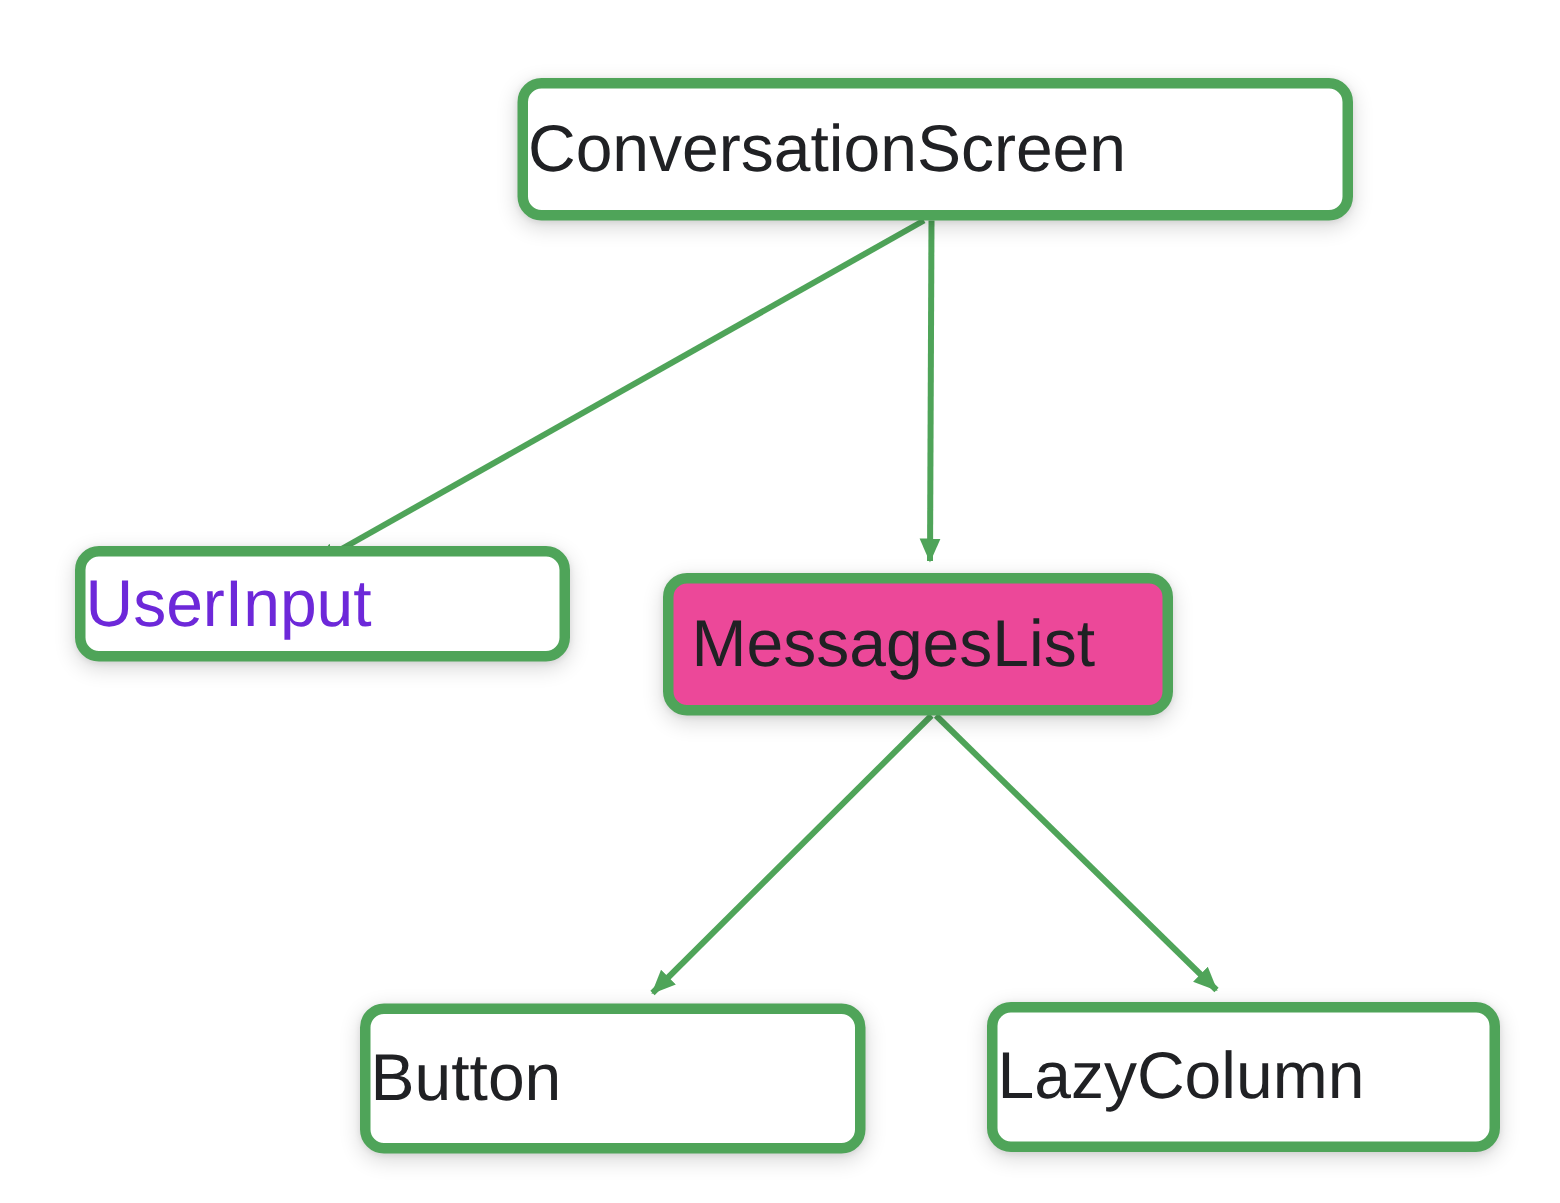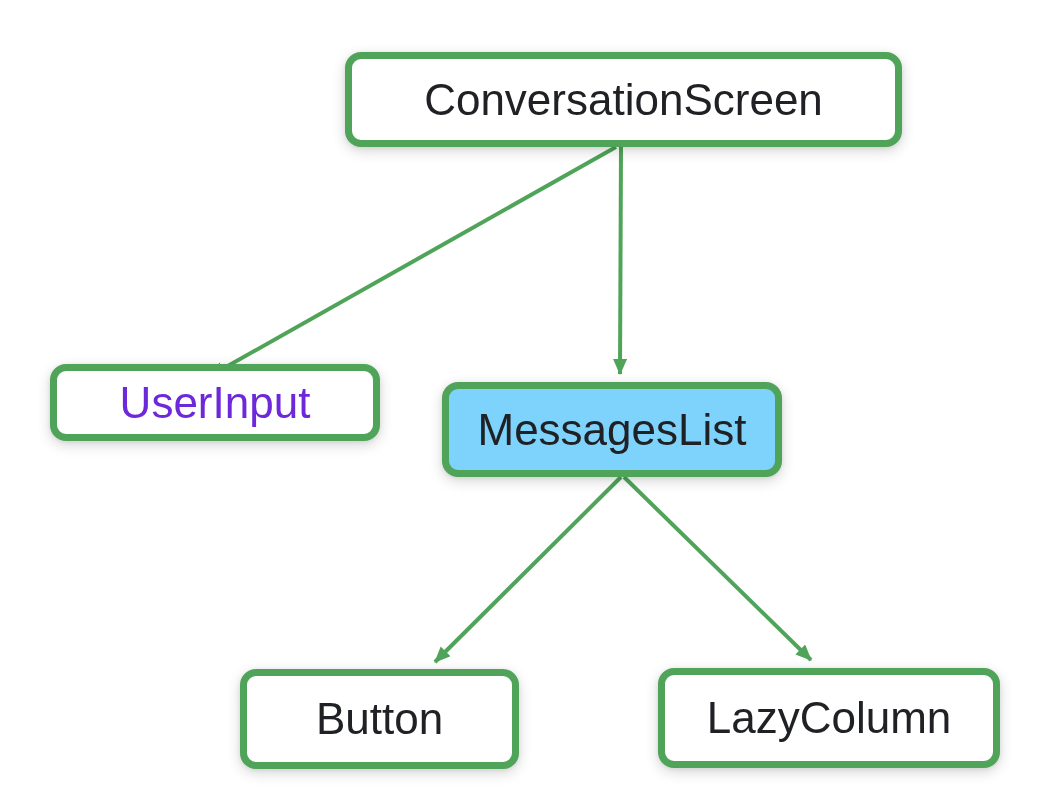--- a/index.html
+++ b/index.html
@@ -25,21 +25,21 @@
   }
   .node {
     position: absolute;
     box-sizing: border-box;
     background: #ffffff;
     border: 7px solid #4fa459;
     border-radius: 16px;
     box-shadow: 0 4px 14px rgba(0,0,0,0.16), 0 1px 4px rgba(0,0,0,0.08);
     display: flex;
     align-items: center;
-    justify-content: center;
+    justify-content: flex-start;
     font-size: 44px;
     font-weight: 500;
     letter-spacing: 0px;
     color: #202124;
     white-space: nowrap;
   }
 </style>
 </head>
 <body>
 
@@ -57,23 +57,23 @@
         <line x1="624" y1="477" x2="811" y2="660" stroke="#4FA459" stroke-width="4" marker-end="url(#arrowhead)"></line>
       </g>
   </svg>
   <div id="node-layer">
       <div class="node" style="left: 345px; top: 52px; width: 557px; height: 95px; border-color: rgb(79, 164, 89); color: rgb(32, 33, 36); background: rgb(255, 255, 255);">
         <span>ConversationScreen</span>
       </div>
       <div class="node" style="left: 50px; top: 364px; width: 330px; height: 77px; border-color: rgb(79, 164, 89); color: #6d28d9; background: rgb(255, 255, 255);">
         <span>UserInput</span>
       </div>
-      <div class="node" style="left: 442px; top: 382px; width: 340px; height: 95px; border-color: rgb(79, 164, 89); color: rgb(32, 33, 36); background: #7dd3fc;">
+      <div class="node" style="left: 442px; top: 382px; width: 340px; height: 95px; border-color: rgb(79, 164, 89); color: rgb(32, 33, 36); background: #ec4899; padding-left: 12px;">
         <span>MessagesList</span>
       </div>
-      <div class="node" style="left: 240px; top: 669px; width: 279px; height: 100px; border-color: rgb(79, 164, 89); color: rgb(32, 33, 36); background: rgb(255, 255, 255);">
+      <div class="node" style="left: 240px; top: 669px; width: 337px; height: 100px; border-color: rgb(79, 164, 89); color: rgb(32, 33, 36); background: rgb(255, 255, 255);">
         <span>Button</span>
       </div>
       <div class="node" style="left: 658px; top: 668px; width: 342px; height: 100px; border-color: rgb(79, 164, 89); color: rgb(32, 33, 36); background: rgb(255, 255, 255);">
         <span>LazyColumn</span>
       </div>
     </div>
 </div>
 
 </body></html>

